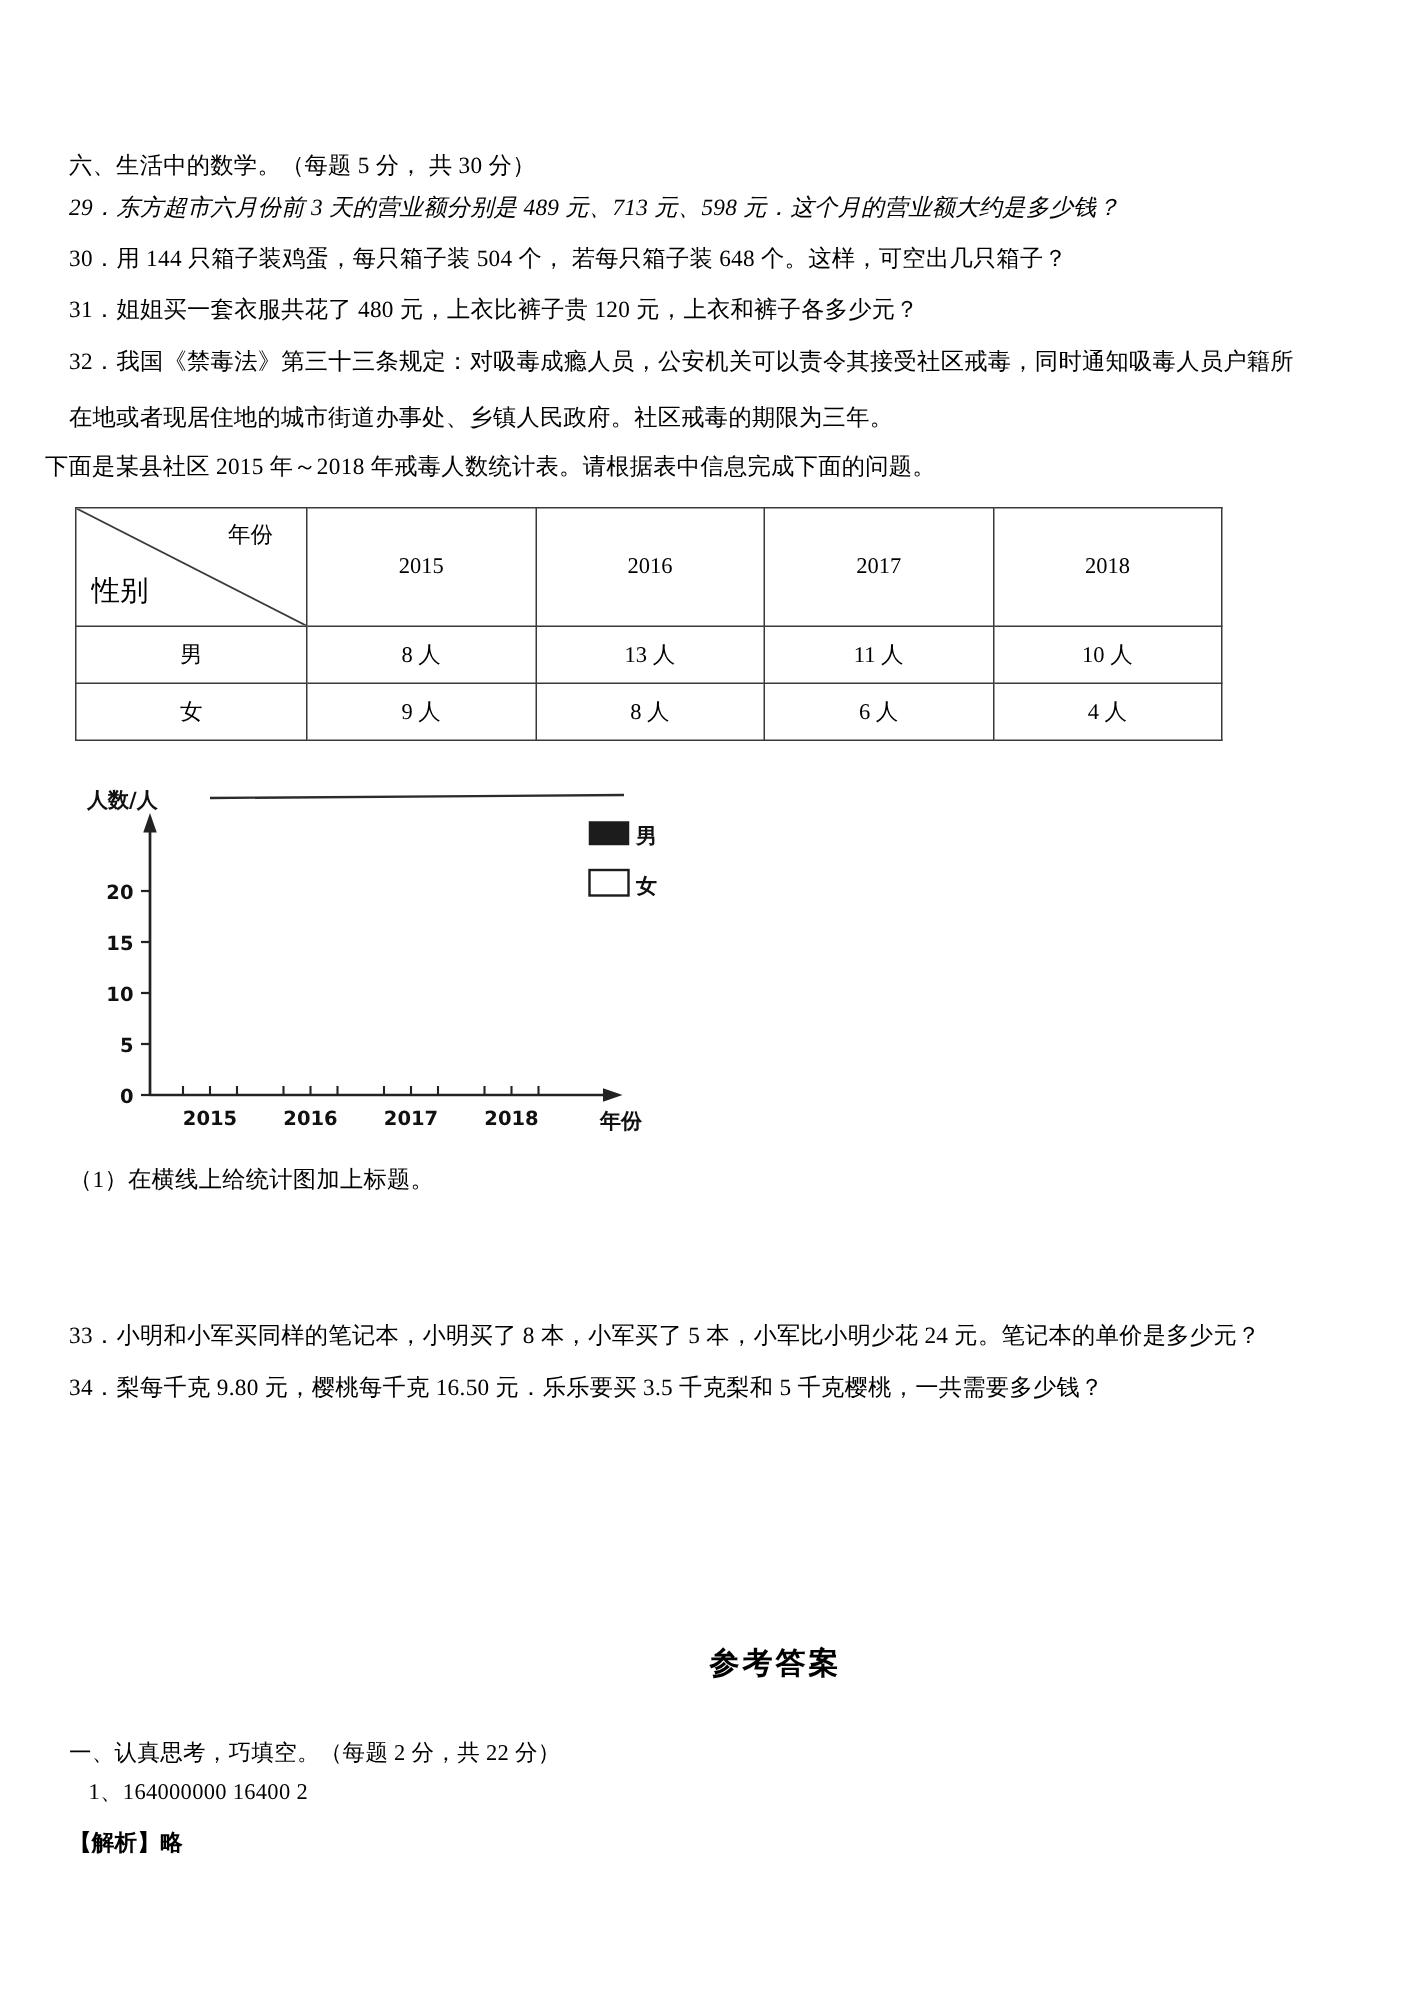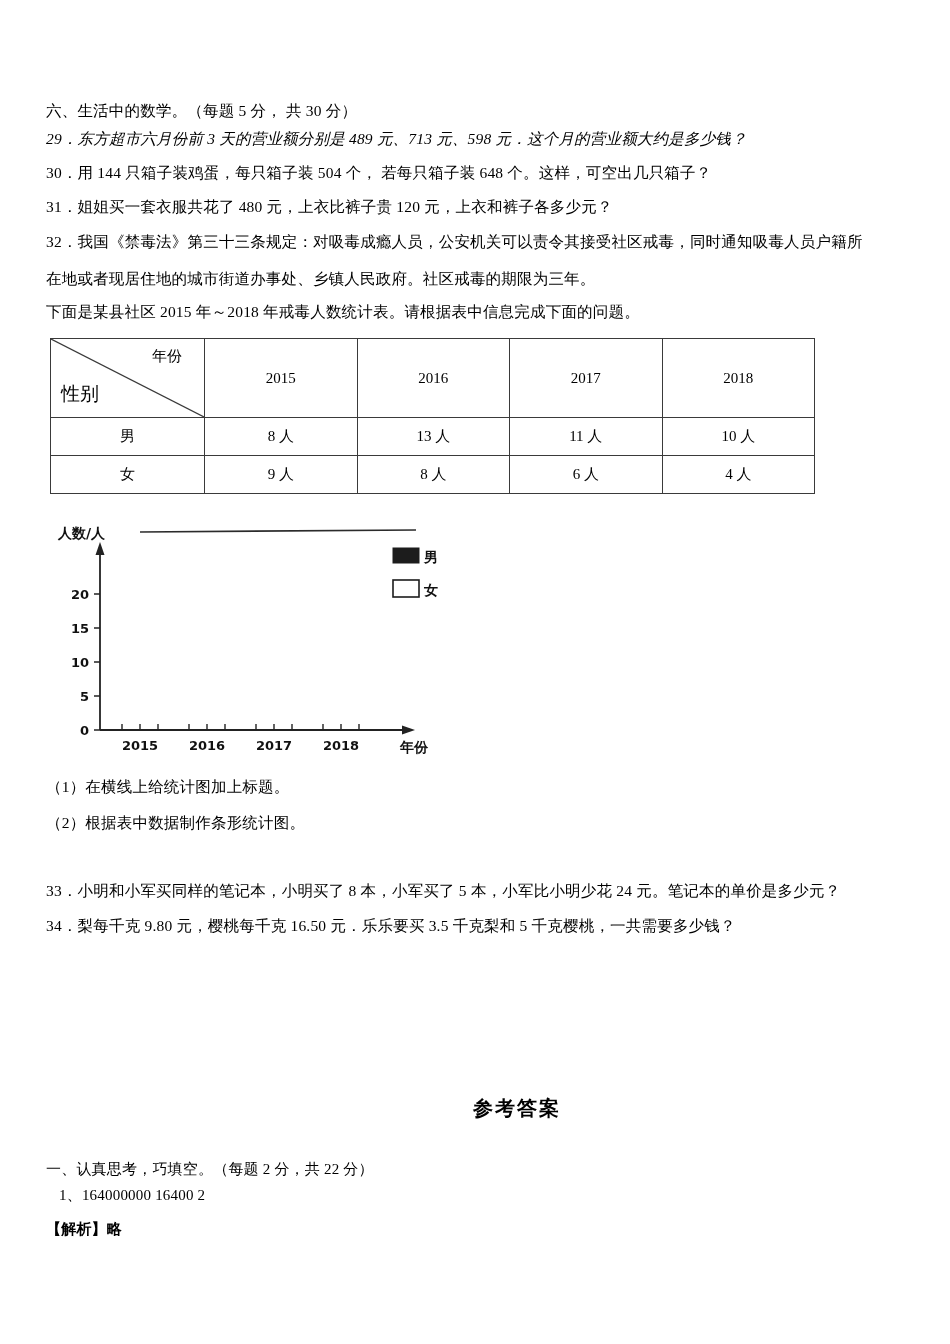--- a/index.html
+++ b/index.html
@@ -38,21 +38,21 @@
     top: 100px;
     font-size: 15.5px;
   }
 
   
   #q29 { left: 46px; top: 128px; font-style: italic; }
   #q30 { left: 46px; top: 162px; }
   #q31 { left: 46px; top: 196px; }
   #q32a { left: 46px; top: 231px; }
   #q32b { left: 46px; top: 268px; }
-  #q32c { left: 46px; top: 301px; }
+  #q32c { left: 30px; top: 301px; }
 
   #sub1 { left: 46px; top: 776px; }
   #sub2 { left: 46px; top: 812px; }
   #sub3 { left: 46px; top: 846px; }
 
   #q33 { left: 46px; top: 880px; }
   #q34 { left: 46px; top: 915px; }
 
   
   #stat-table {
@@ -225,21 +225,20 @@
         <rect x="343" y="36" width="26" height="15" fill="#1c1c1c" stroke="#1c1c1c" stroke-width="1"></rect>
         <text x="374" y="50" font-family="DejaVu Sans, Liberation Sans, sans-serif" font-size="14" font-weight="bold" fill="#111">男</text>
 
         <rect x="343" y="68" width="26" height="17" fill="#ffffff" stroke="#1c1c1c" stroke-width="1.6"></rect>
         <text x="374" y="83" font-family="DejaVu Sans, Liberation Sans, sans-serif" font-size="14" font-weight="bold" fill="#111">女</text>
       </g>
     </svg>
   </div>
 
   <div class="ln" id="sub1">（1）在横线上给统计图加上标题。</div>
-  <div class="ln" id="sub2">（2）根据表中数据制作条形统计图。</div>
 
   <div class="ln" id="q33">33．小明和小军买同样的笔记本，小明买了 8 本，小军买了 5 本，小军比小明少花 24 元。笔记本的单价是多少元？</div>
   <div class="ln" id="q34">34．梨每千克 9.80 元，樱桃每千克 16.50 元．乐乐要买 3.5 千克梨和 5 千克樱桃，一共需要多少钱？</div>
 
   <div id="ans-title">参考答案</div>
   <div class="ln" id="ans-sec">一、认真思考，巧填空。（每题 2 分，共 22 分）</div>
   <div class="ln" id="ans-item">1、164000000  16400   2</div>
   <div class="ln" id="ans-exp">【解析】略</div>
 
 </div>

